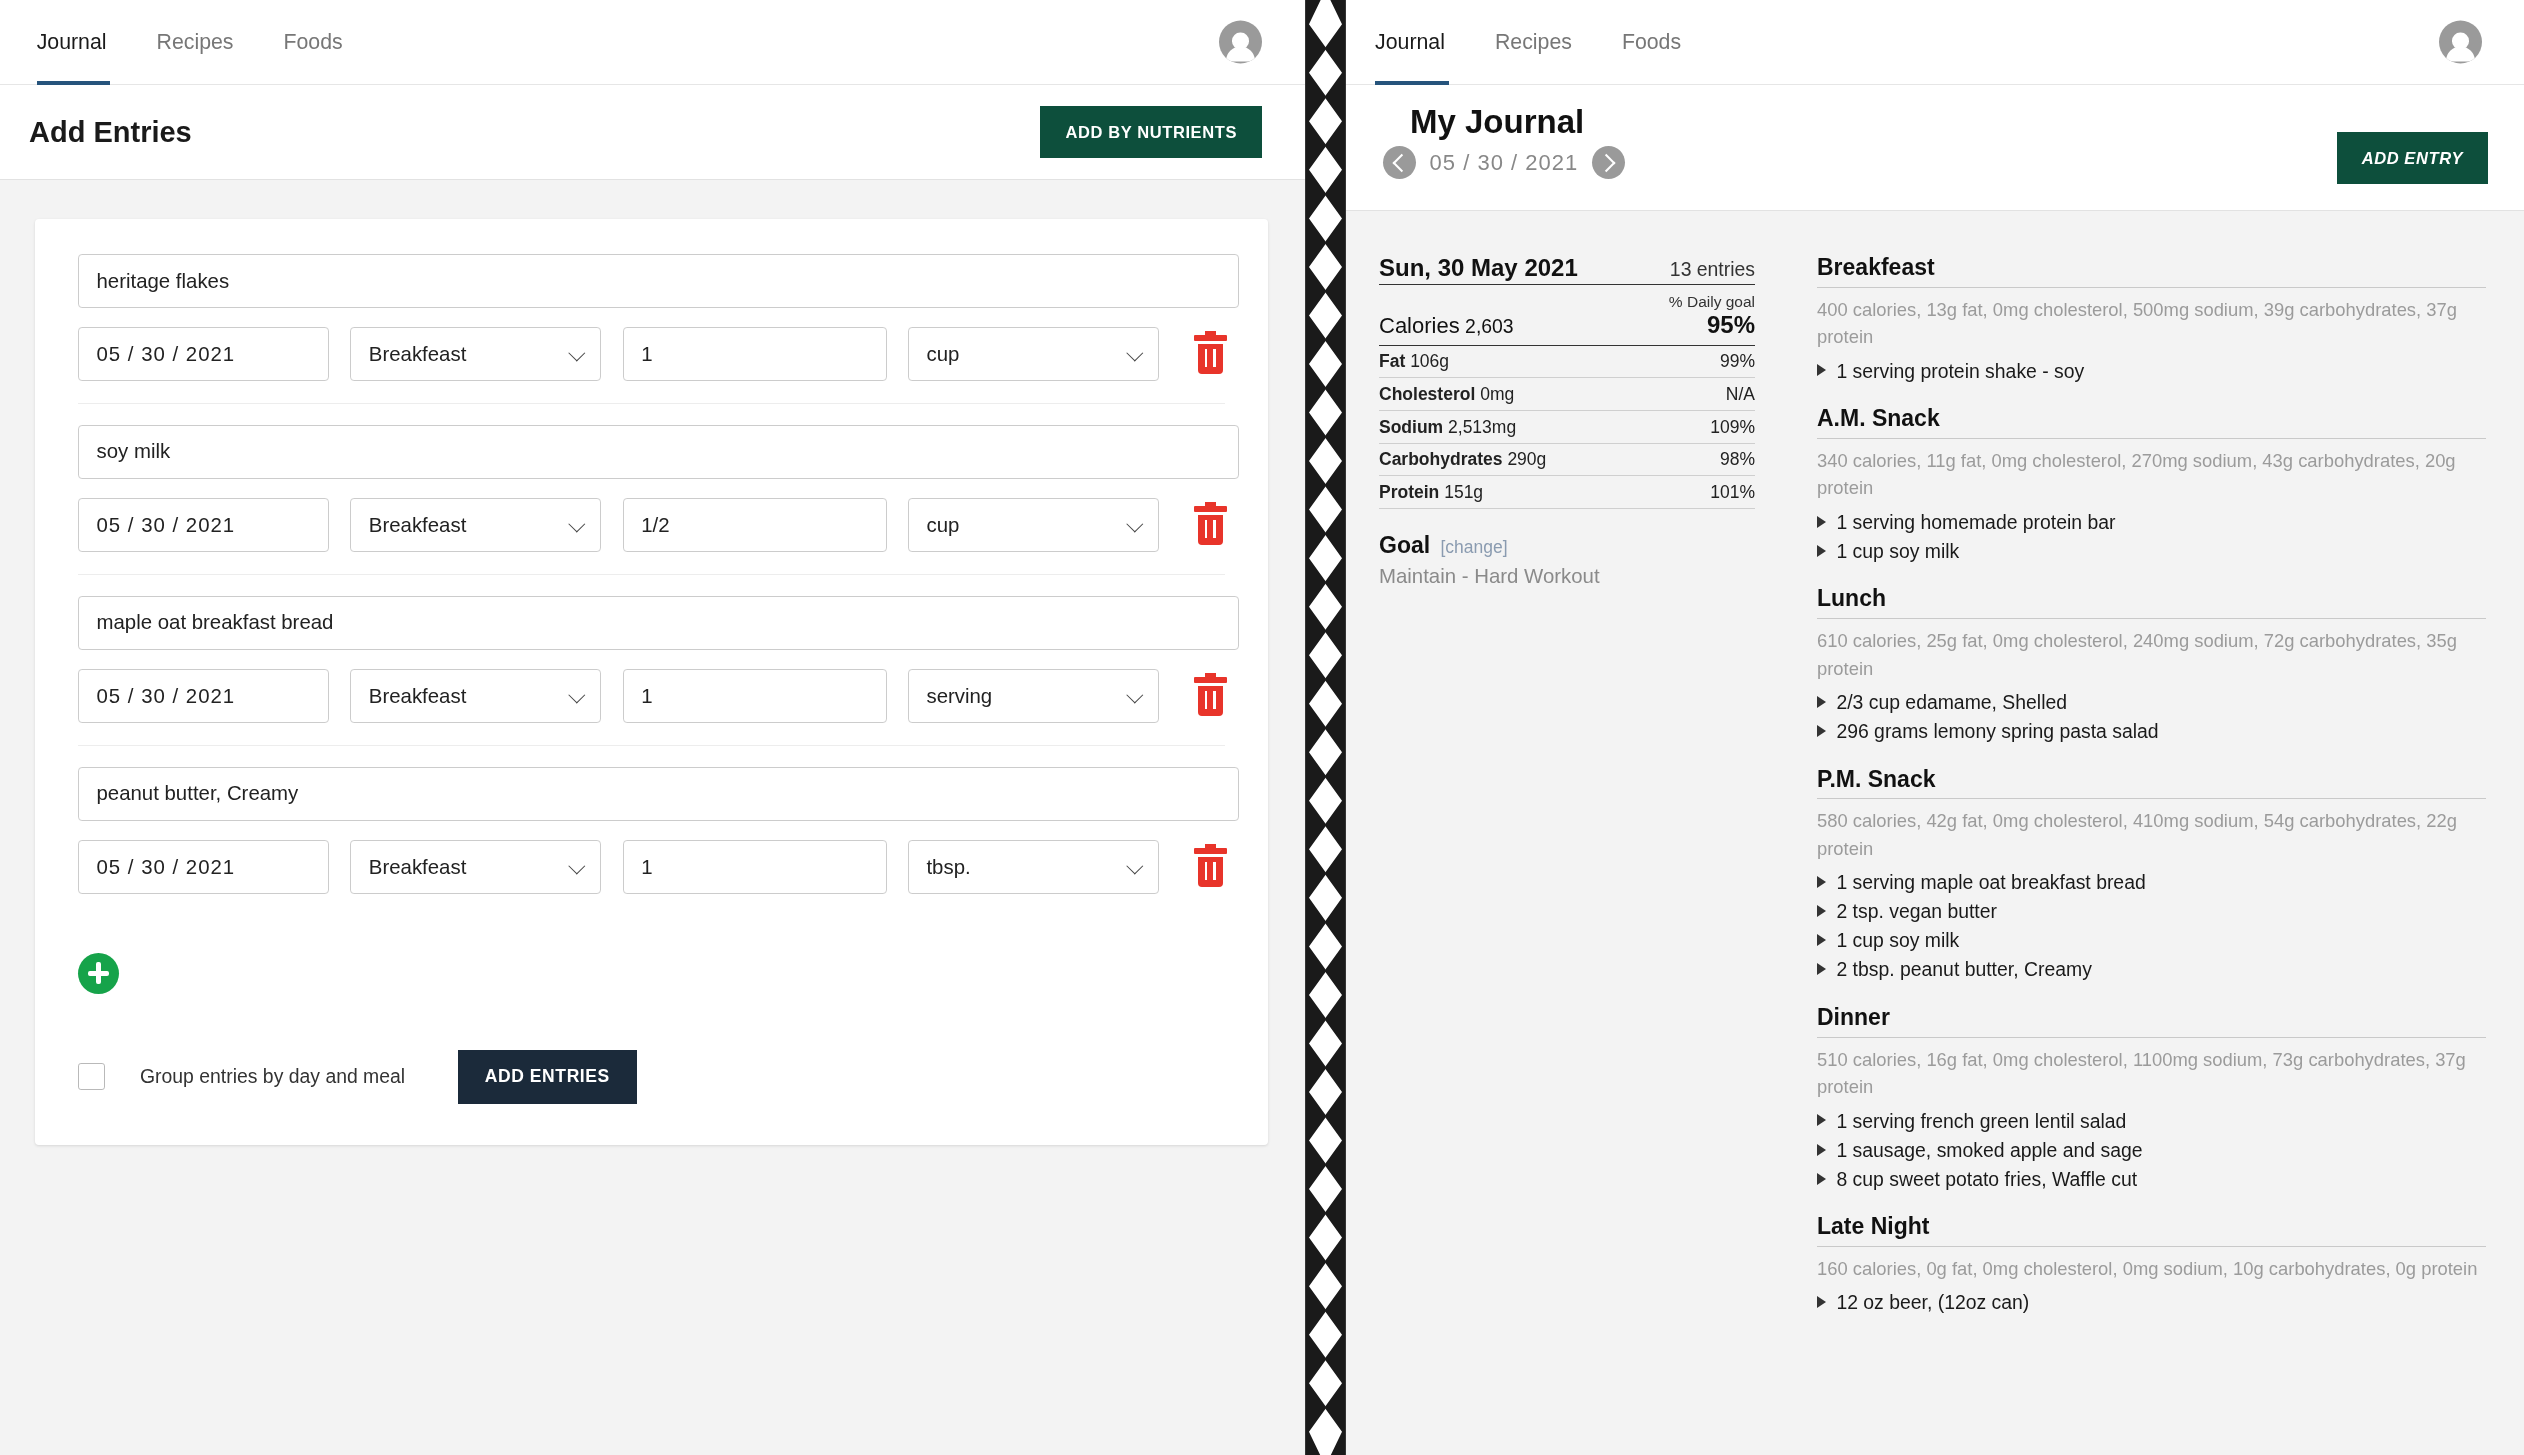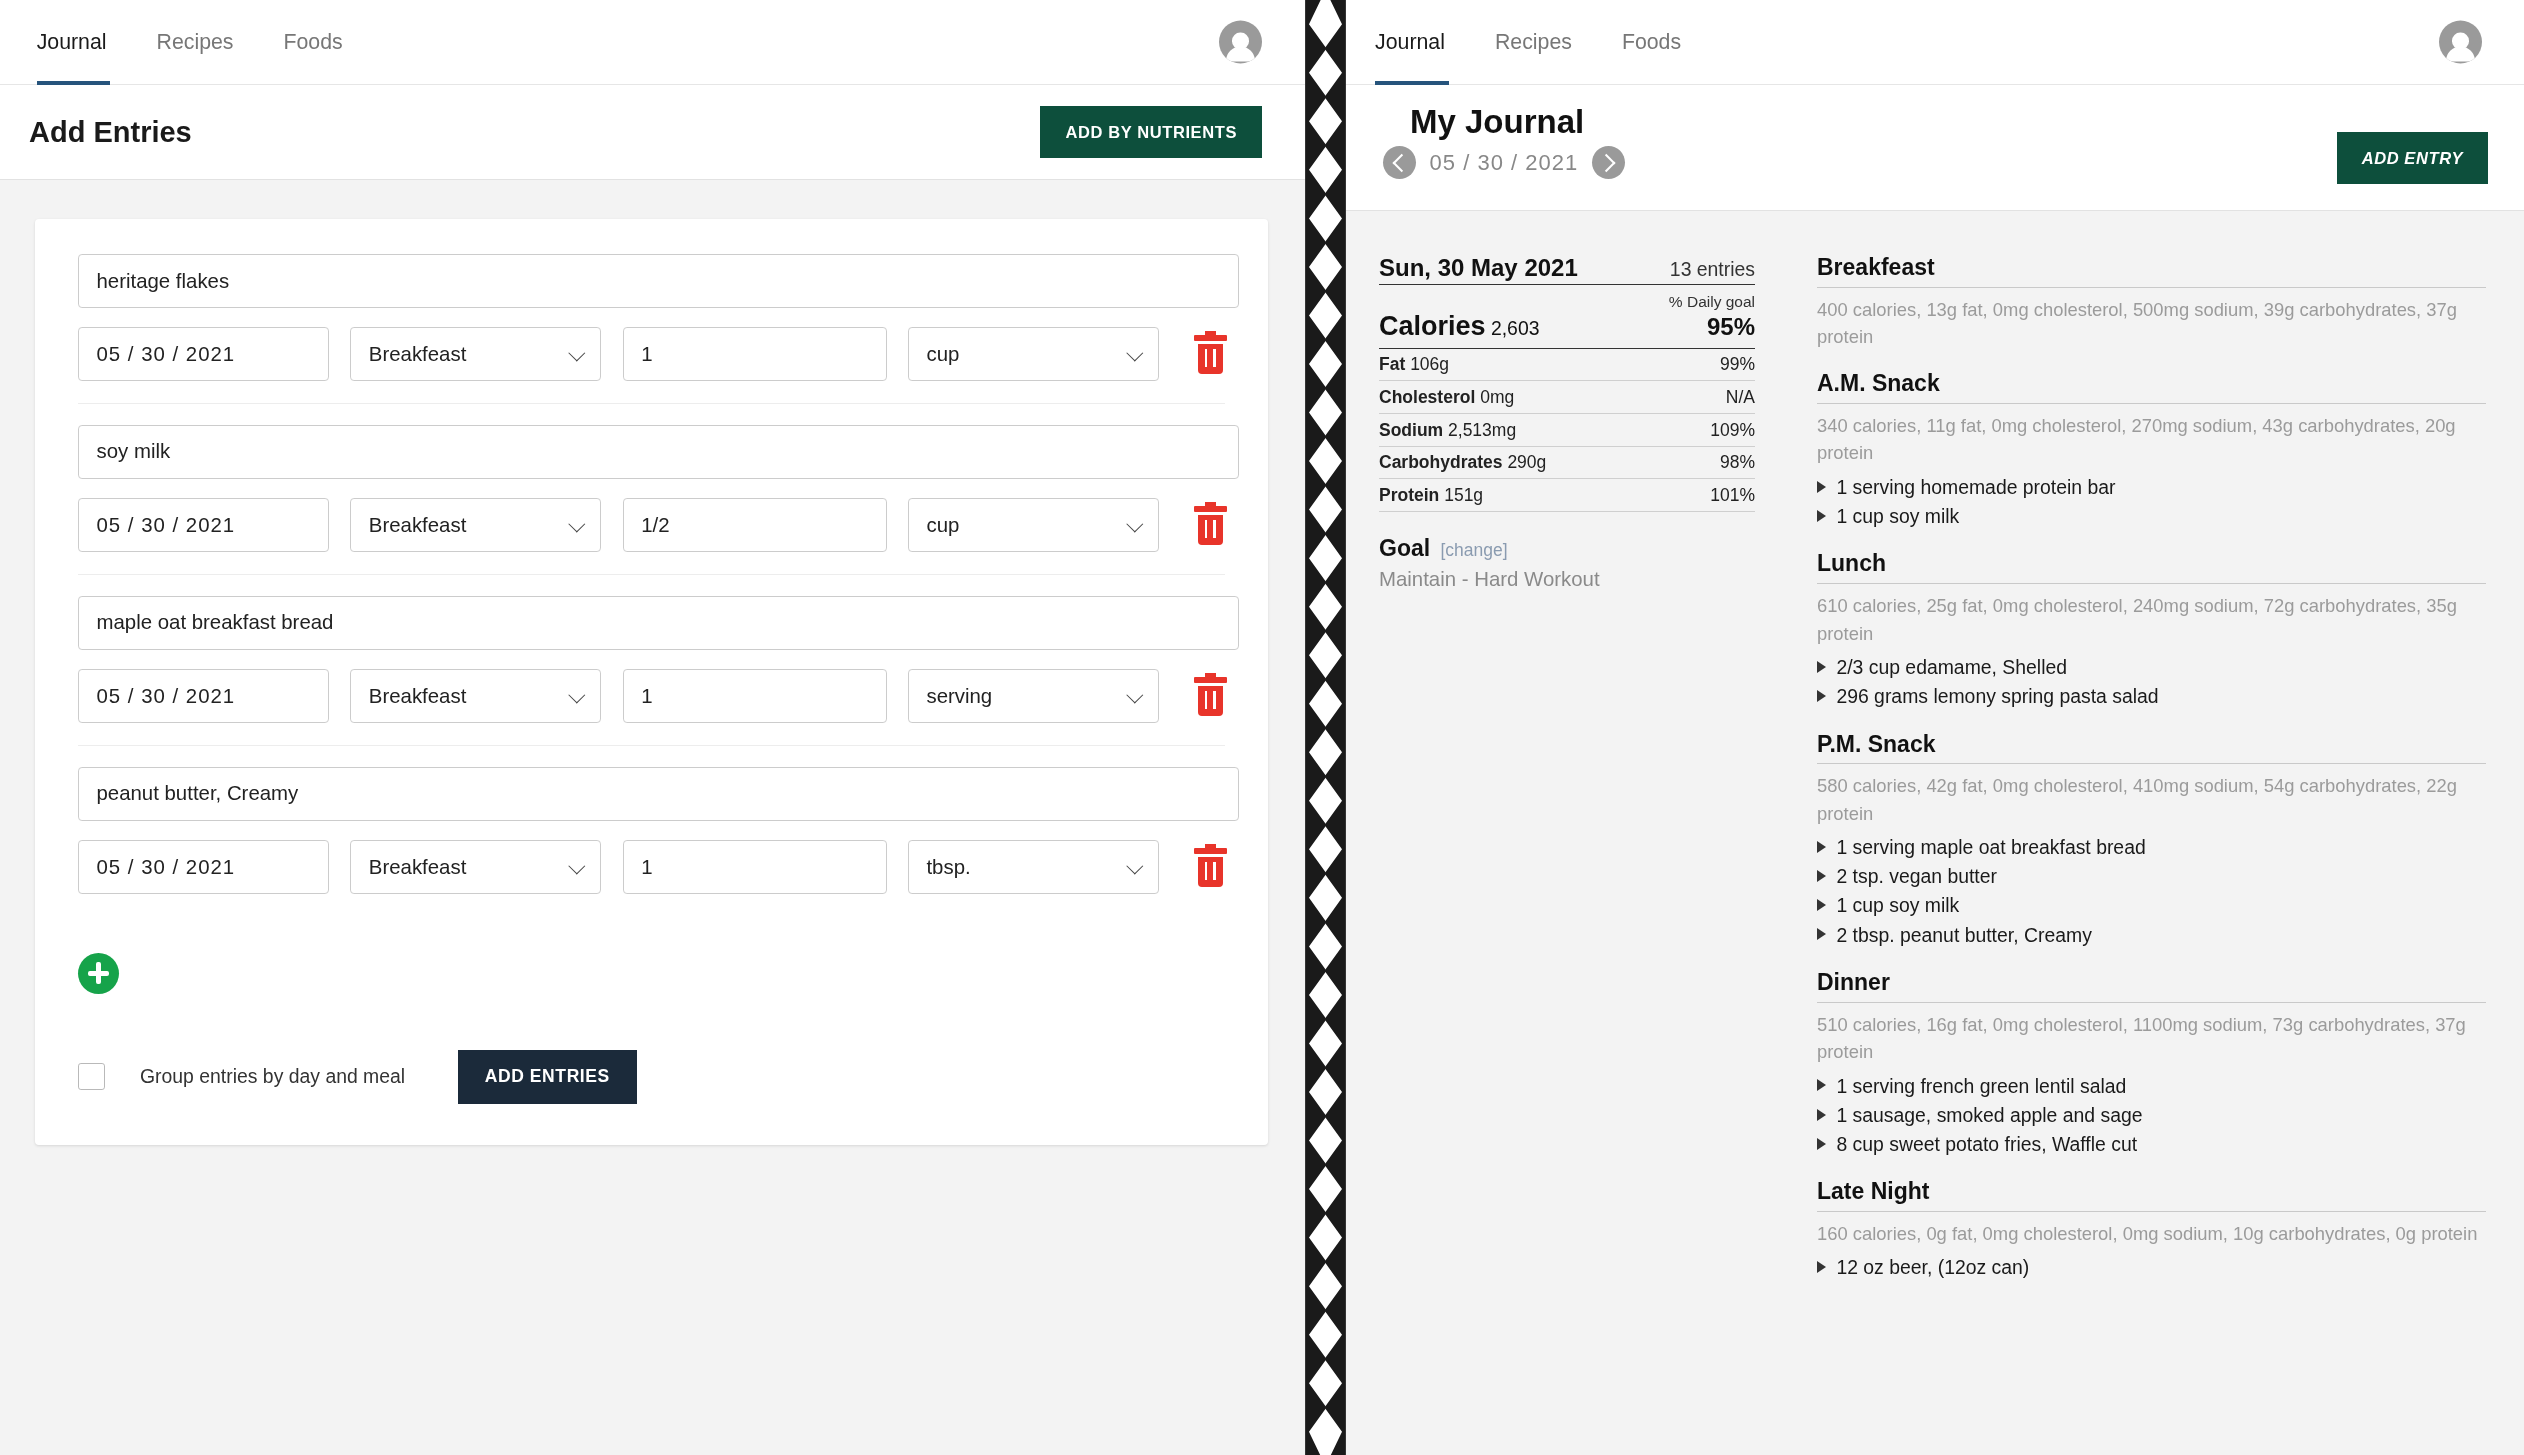--- a/index.html
+++ b/index.html
@@ -176,21 +176,21 @@
     border-bottom: 1.9px solid #333; padding-bottom: 2px;
   }
   .sum-date { font-size: 24px; font-weight: bold; color: #111; }
   .sum-entries { font-size: 19.4px; color: #333; }
   .daily-goal { text-align: right; font-size: 15.5px; color: #333; margin-top: 7.8px; }
   .cal-row {
     display: flex; align-items: baseline; justify-content: space-between;
     border-bottom: 1px solid #333; padding-bottom: 5.8px;
   }
   .cal-left { font-size: 19.4px; color: #111; }
-  .cal-left b { font-size: 27px; font-weight: bold; }
+  .cal-left b { font-size: 22px; font-weight: normal; }
   .cal-pct { font-size: 24px; font-weight: bold; color: #111; }
   .nut-row {
     display: flex; justify-content: space-between; align-items: baseline;
     border-bottom: 1px solid #cfcfcf; padding: 5.8px 0 4.9px 0;
     font-size: 17.5px; color: #222;
   }
   .nut-row .n-name { font-weight: bold; }
   .nut-row .n-val { font-weight: normal; }
   .goal-block { margin-top: 23px; }
   .goal-title { font-size: 23px; font-weight: bold; color: #111; display: inline-block; }
@@ -410,20 +410,24 @@
           </div>
           <div class="goal-desc">Maintain - Hard Workout</div>
         </div>
       </div>
 
       <div class="meals">
 
         <div class="meal">
           <div class="meal-name">Breakfeast</div>
           <div class="meal-macros">400 calories, 13g fat, 0mg cholesterol, 500mg sodium, 39g carbohydrates, 37g protein</div>
+          <div class="meal-item">
+              <span class="tri"></span>
+              <span>1 serving protein shake - soy</span>
+            </div>
         </div>
 
         <div class="meal">
           <div class="meal-name">A.M. Snack</div>
           <div class="meal-macros">340 calories, 11g fat, 0mg cholesterol, 270mg sodium, 43g carbohydrates, 20g protein</div>
           <div class="meal-item">
               <span class="tri"></span>
               <span>1 serving homemade protein bar</span>
             </div>
           <div class="meal-item">

